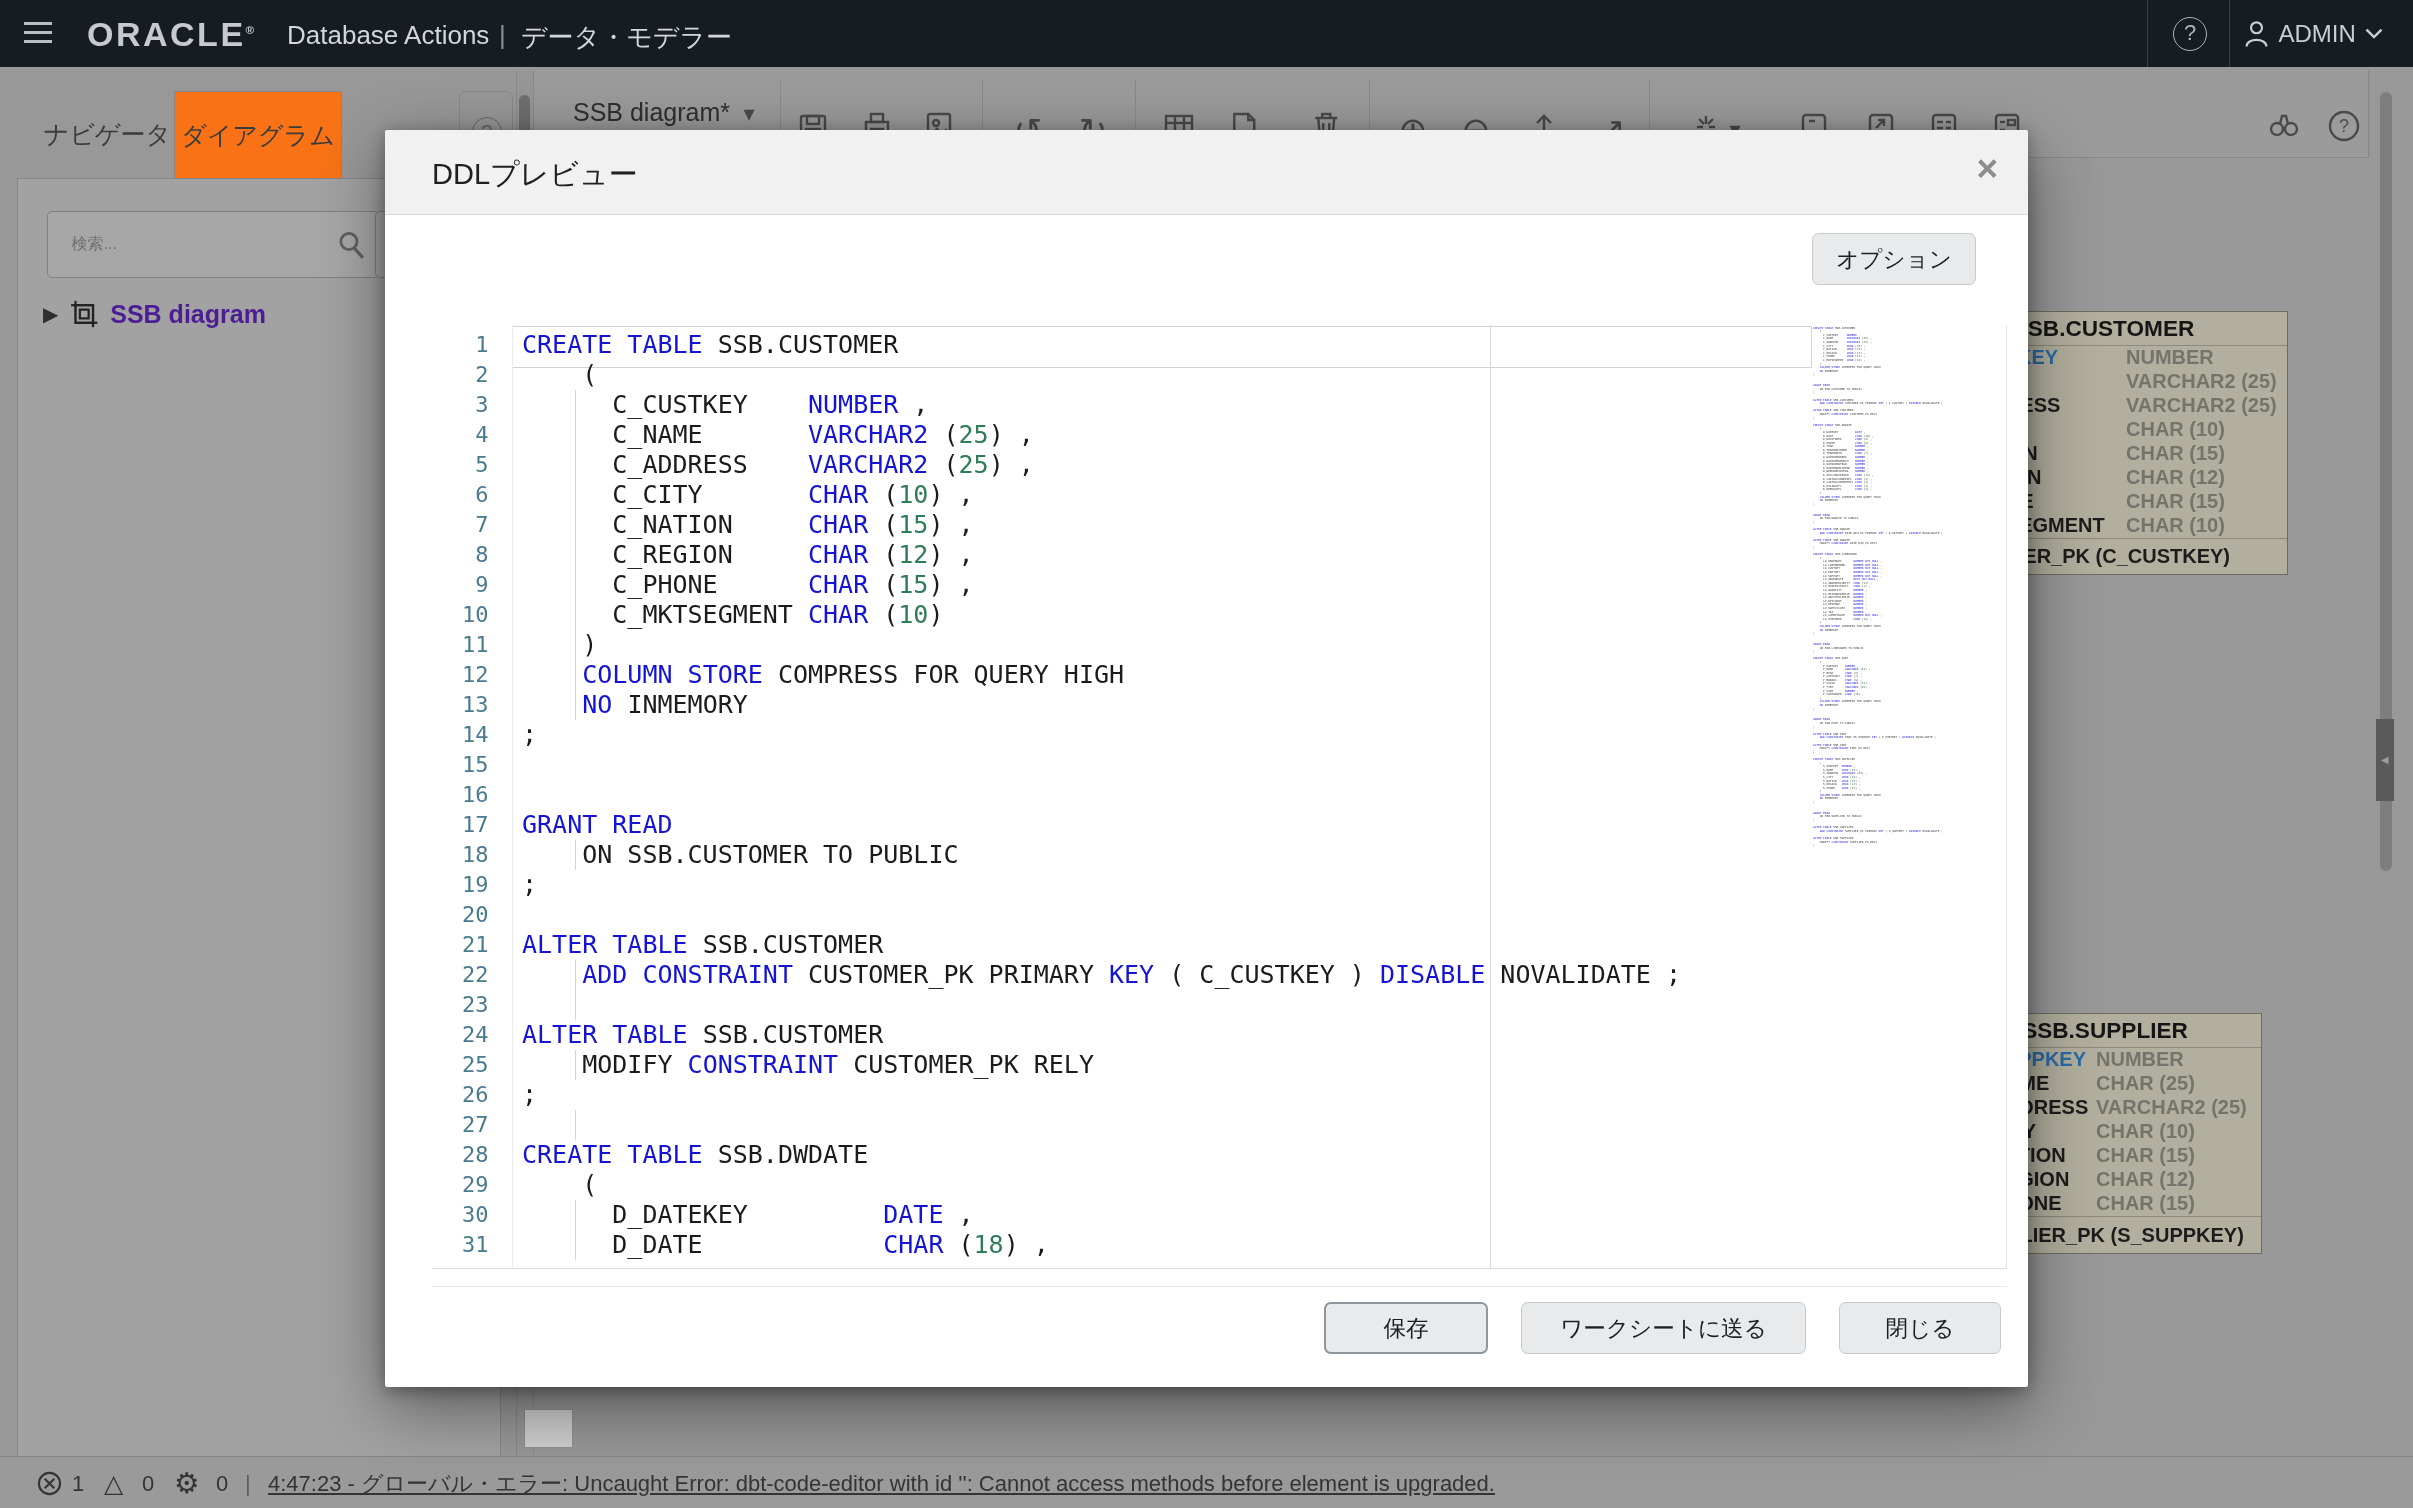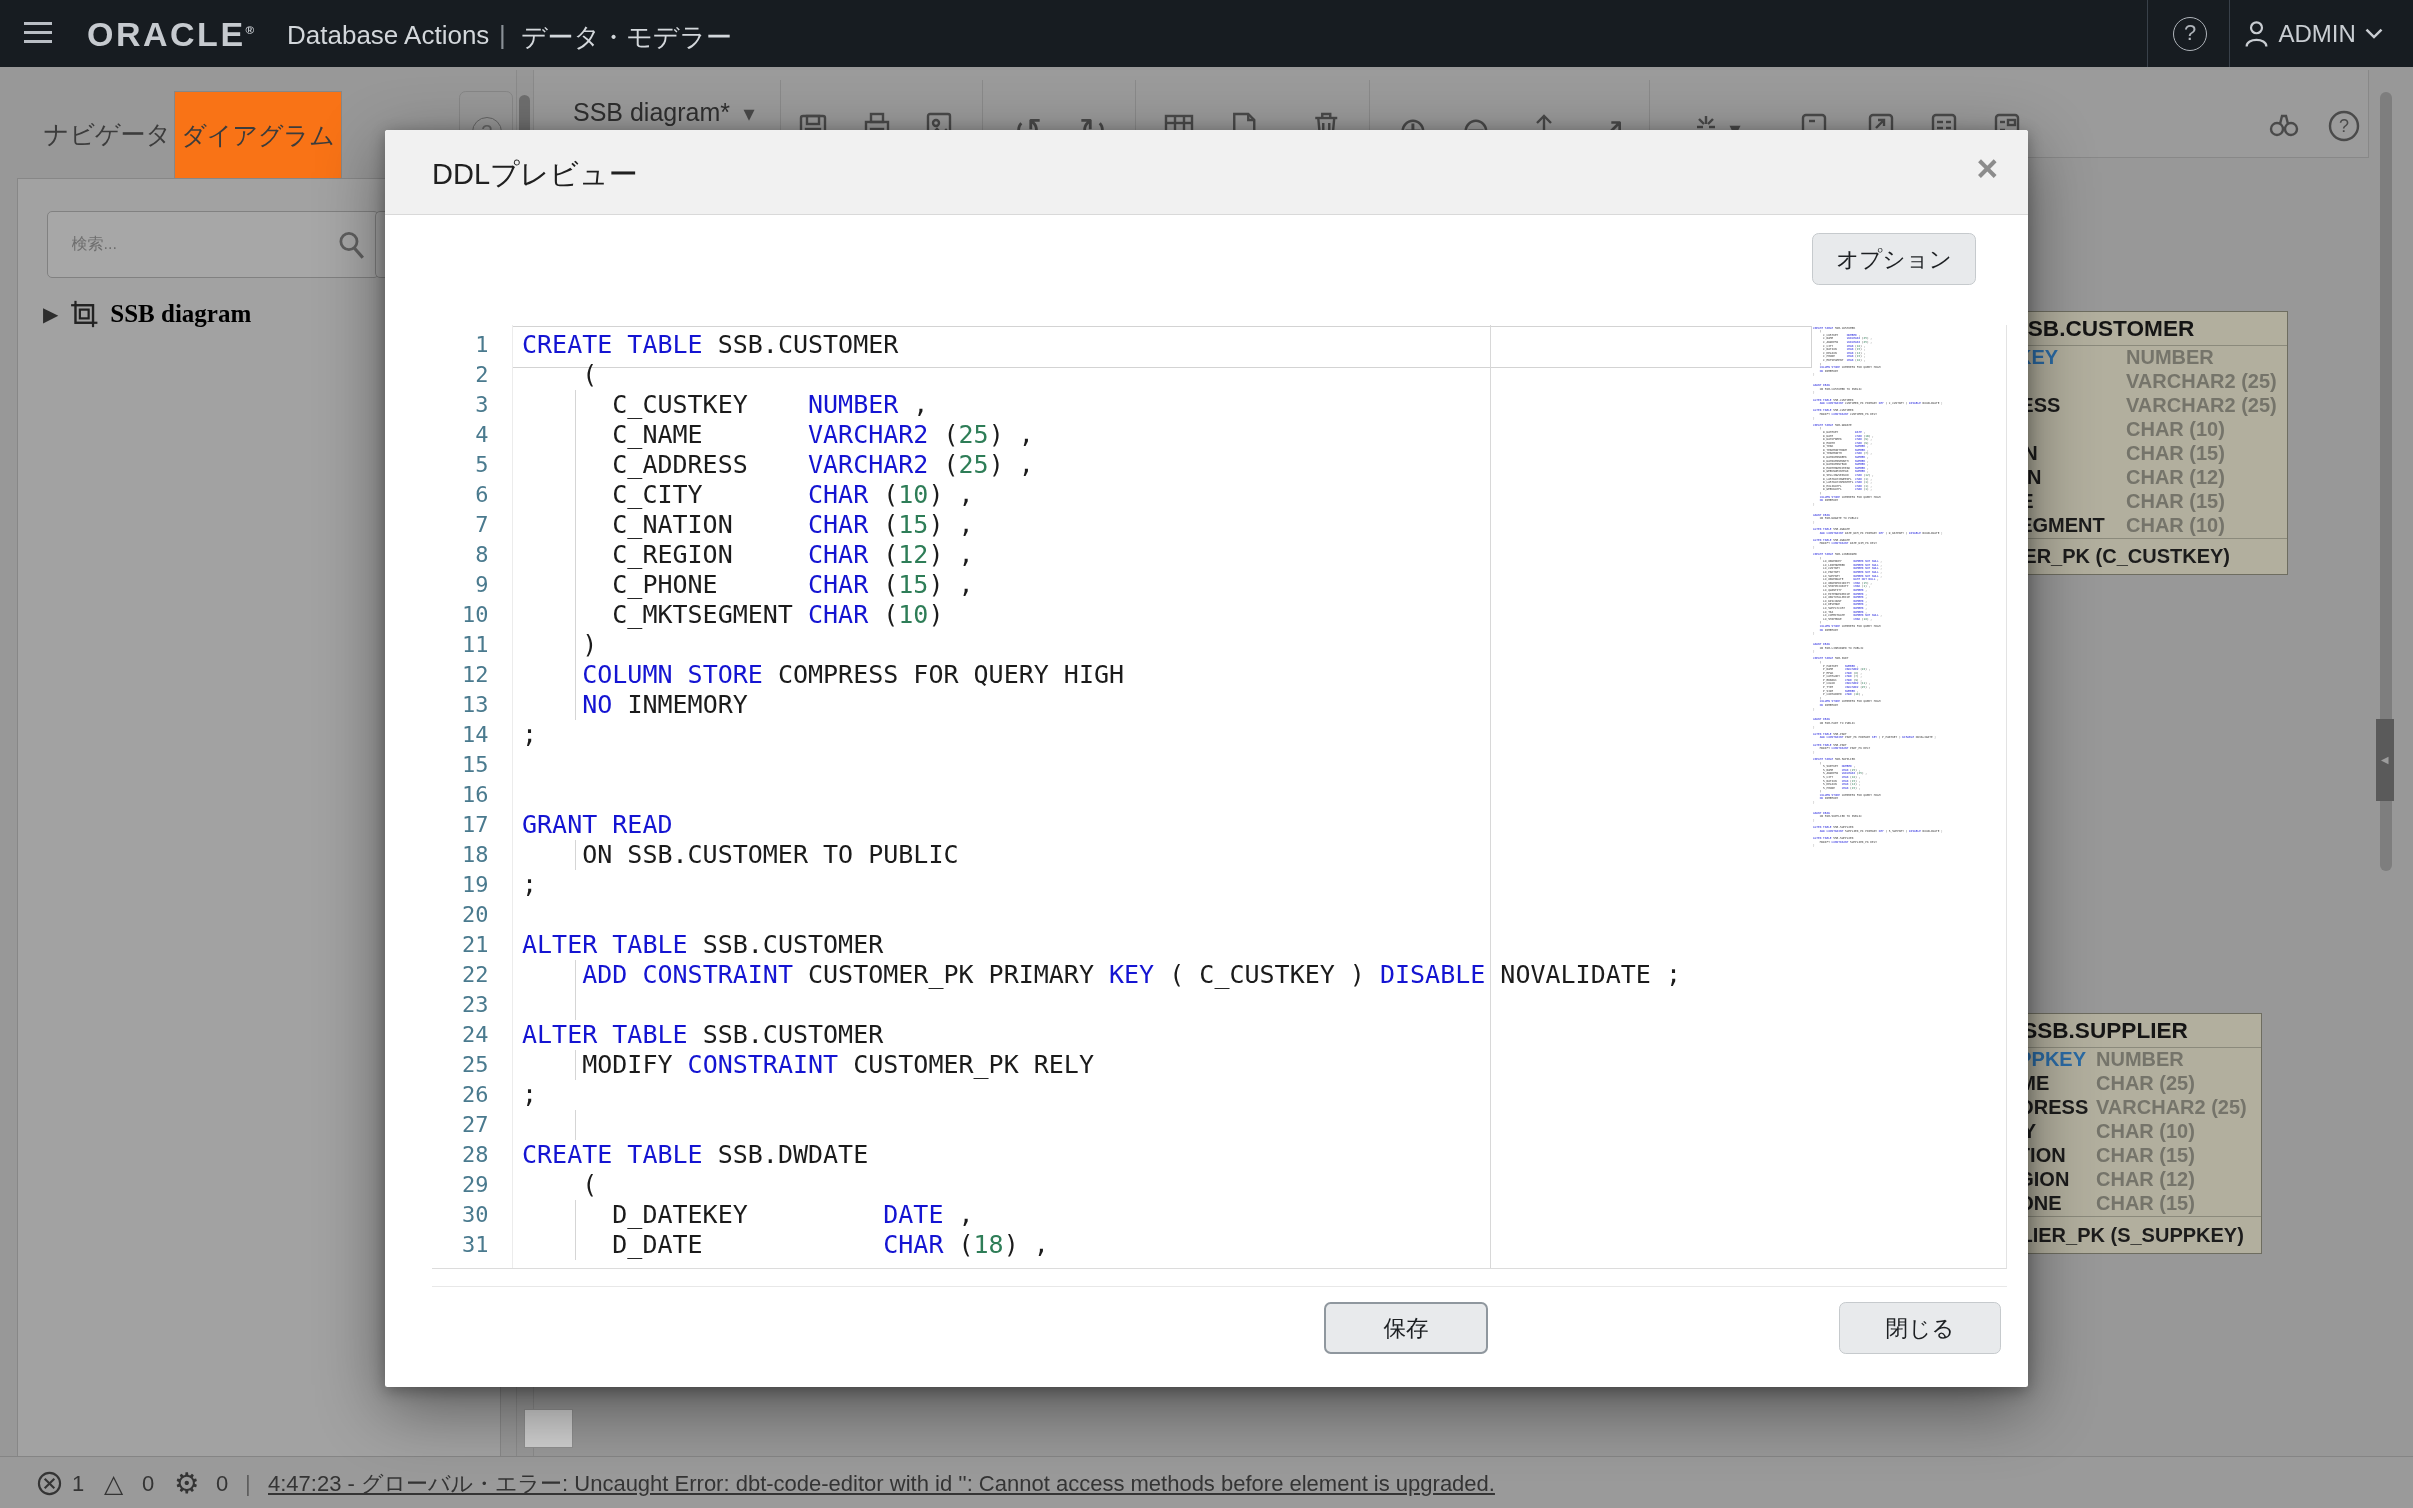--- a/index.html
+++ b/index.html
@@ -42,21 +42,21 @@
   #searchbox { position:absolute; left:28.5px; top:32px; width:332px; height:67px;
     background:#a7a7a7; border:0.8px solid #818181; border-radius:5px; }
   #searchbox input { width:277px; height:64px; margin-left:24px; border:none; outline:none;
     background:transparent; font-size:16px; color:#4a4a4a; font-family:"Liberation Sans",sans-serif; }
   #searchbox input::placeholder { color:#6f6f6f; }
   #clipped-btn { position:absolute; left:357px; top:32px; width:57px; height:67px;
     background:#a7a7a7; border:0.8px solid #818181; border-radius:5px; }
   #tree-row { position:absolute; left:25px; top:114px; height:42px; display:flex;
     align-items:center; gap:11.7px; cursor:pointer; }
   #tree-arrow { font-size:20px; color:#2e2e2e; }
-  #tree-label { font-size:25px; font-weight:bold; color:#000000;font-family:Liberation Serif, serif; }
+  #tree-label { font-size:25px; font-weight:bold; color:#4c1d95; }
 
   
   #splitter { position:absolute; left:516px; top:2.5px; width:17.6px; height:1386px; background:#979797;
     border-left:0.8px solid #8a8a8a; border-right:0.8px solid #8a8a8a; cursor:col-resize; }
   #splitter .pill { position:absolute; left:1.7px; top:25px; width:11.7px; height:57px;
     border-radius:6.7px; background:#6f6f6f; }
 
   
   #dtoolbar { position:absolute; left:534px; top:2.5px; width:1835px; height:88px;
     background:#9b9b9b; border-bottom:0.8px solid #888; border-right:0.8px solid #888; }
@@ -702,15 +702,16 @@
         <div class="mm-line"></div>
         <div class="mm-line"><span class="tk-k">ALTER TABLE</span><span class="tk-t"> SSB.SUPPLIER</span></div>
         <div class="mm-line"><span class="tk-t">    MODIFY </span><span class="tk-k">CONSTRAINT</span><span class="tk-t"> SUPPLIER_PK RELY</span></div>
         <div class="mm-line"><span class="tk-t">;</span></div>
         <div class="mm-line"></div>
       </div>
   </div>
   <div id="hscroll-line"></div>
 
   <button class="mbtn" id="btn-save">保存</button>
+  <button class="mbtn" id="btn-send">ワークシートに送る</button>
   <button class="mbtn" id="btn-close">閉じる</button>
 </div>
 
 
 </body></html>

